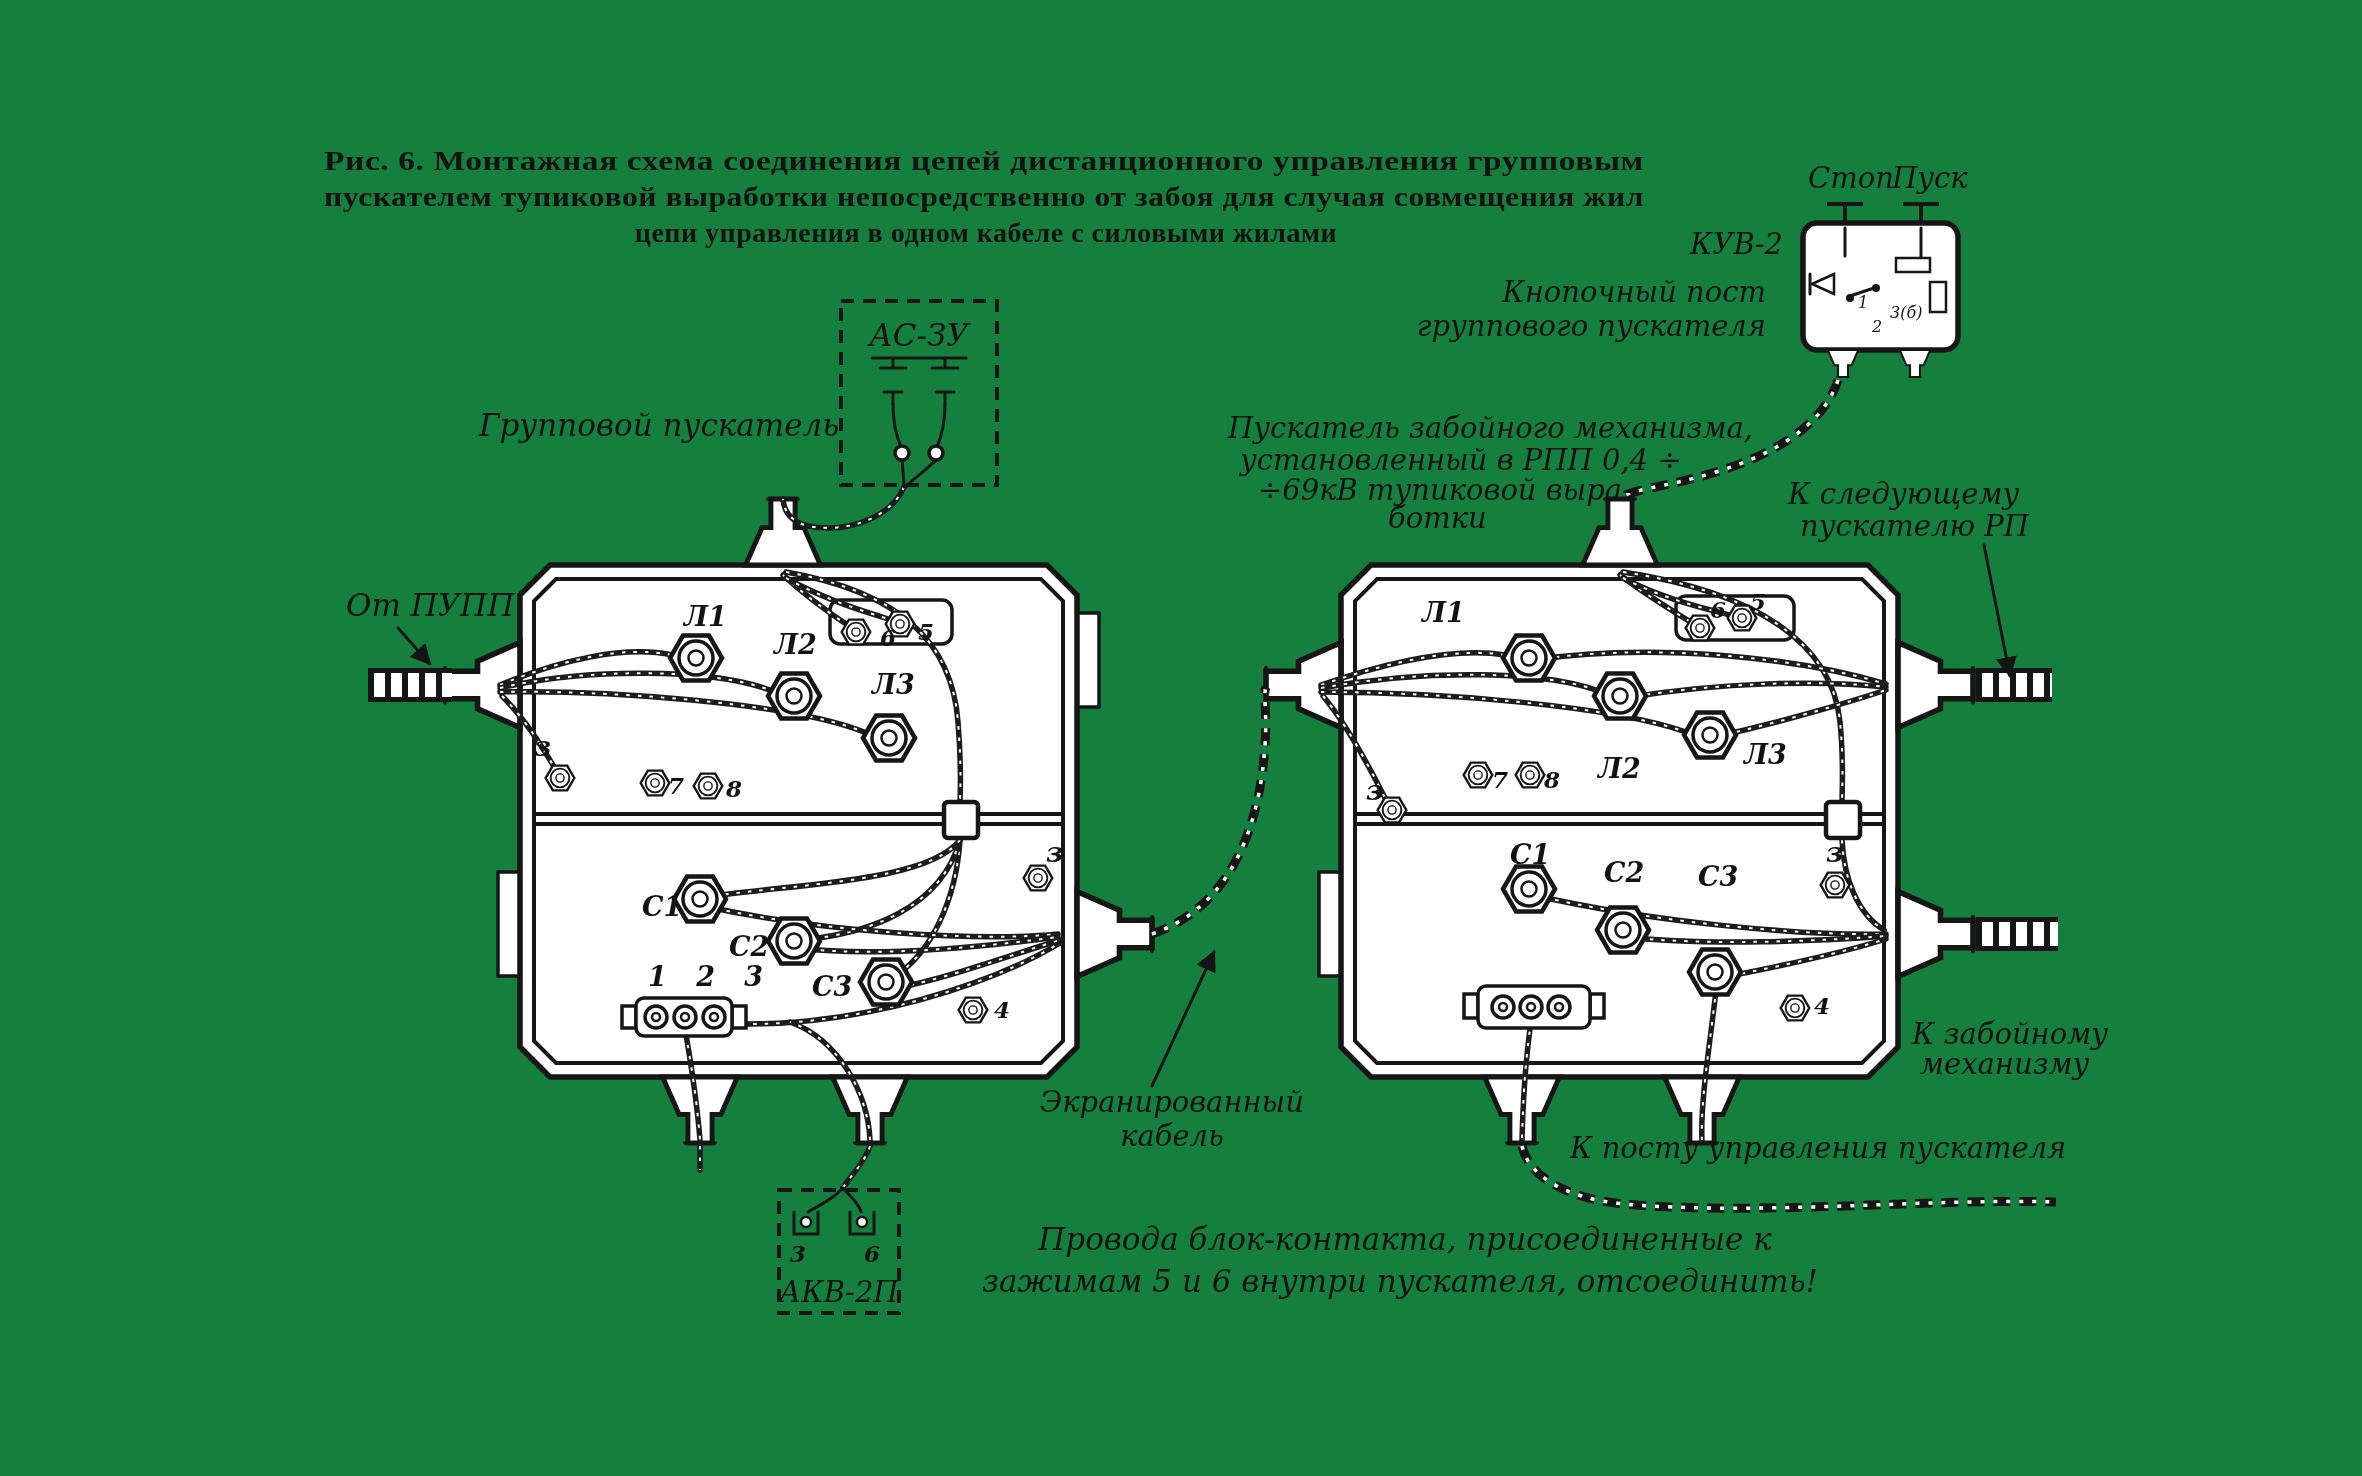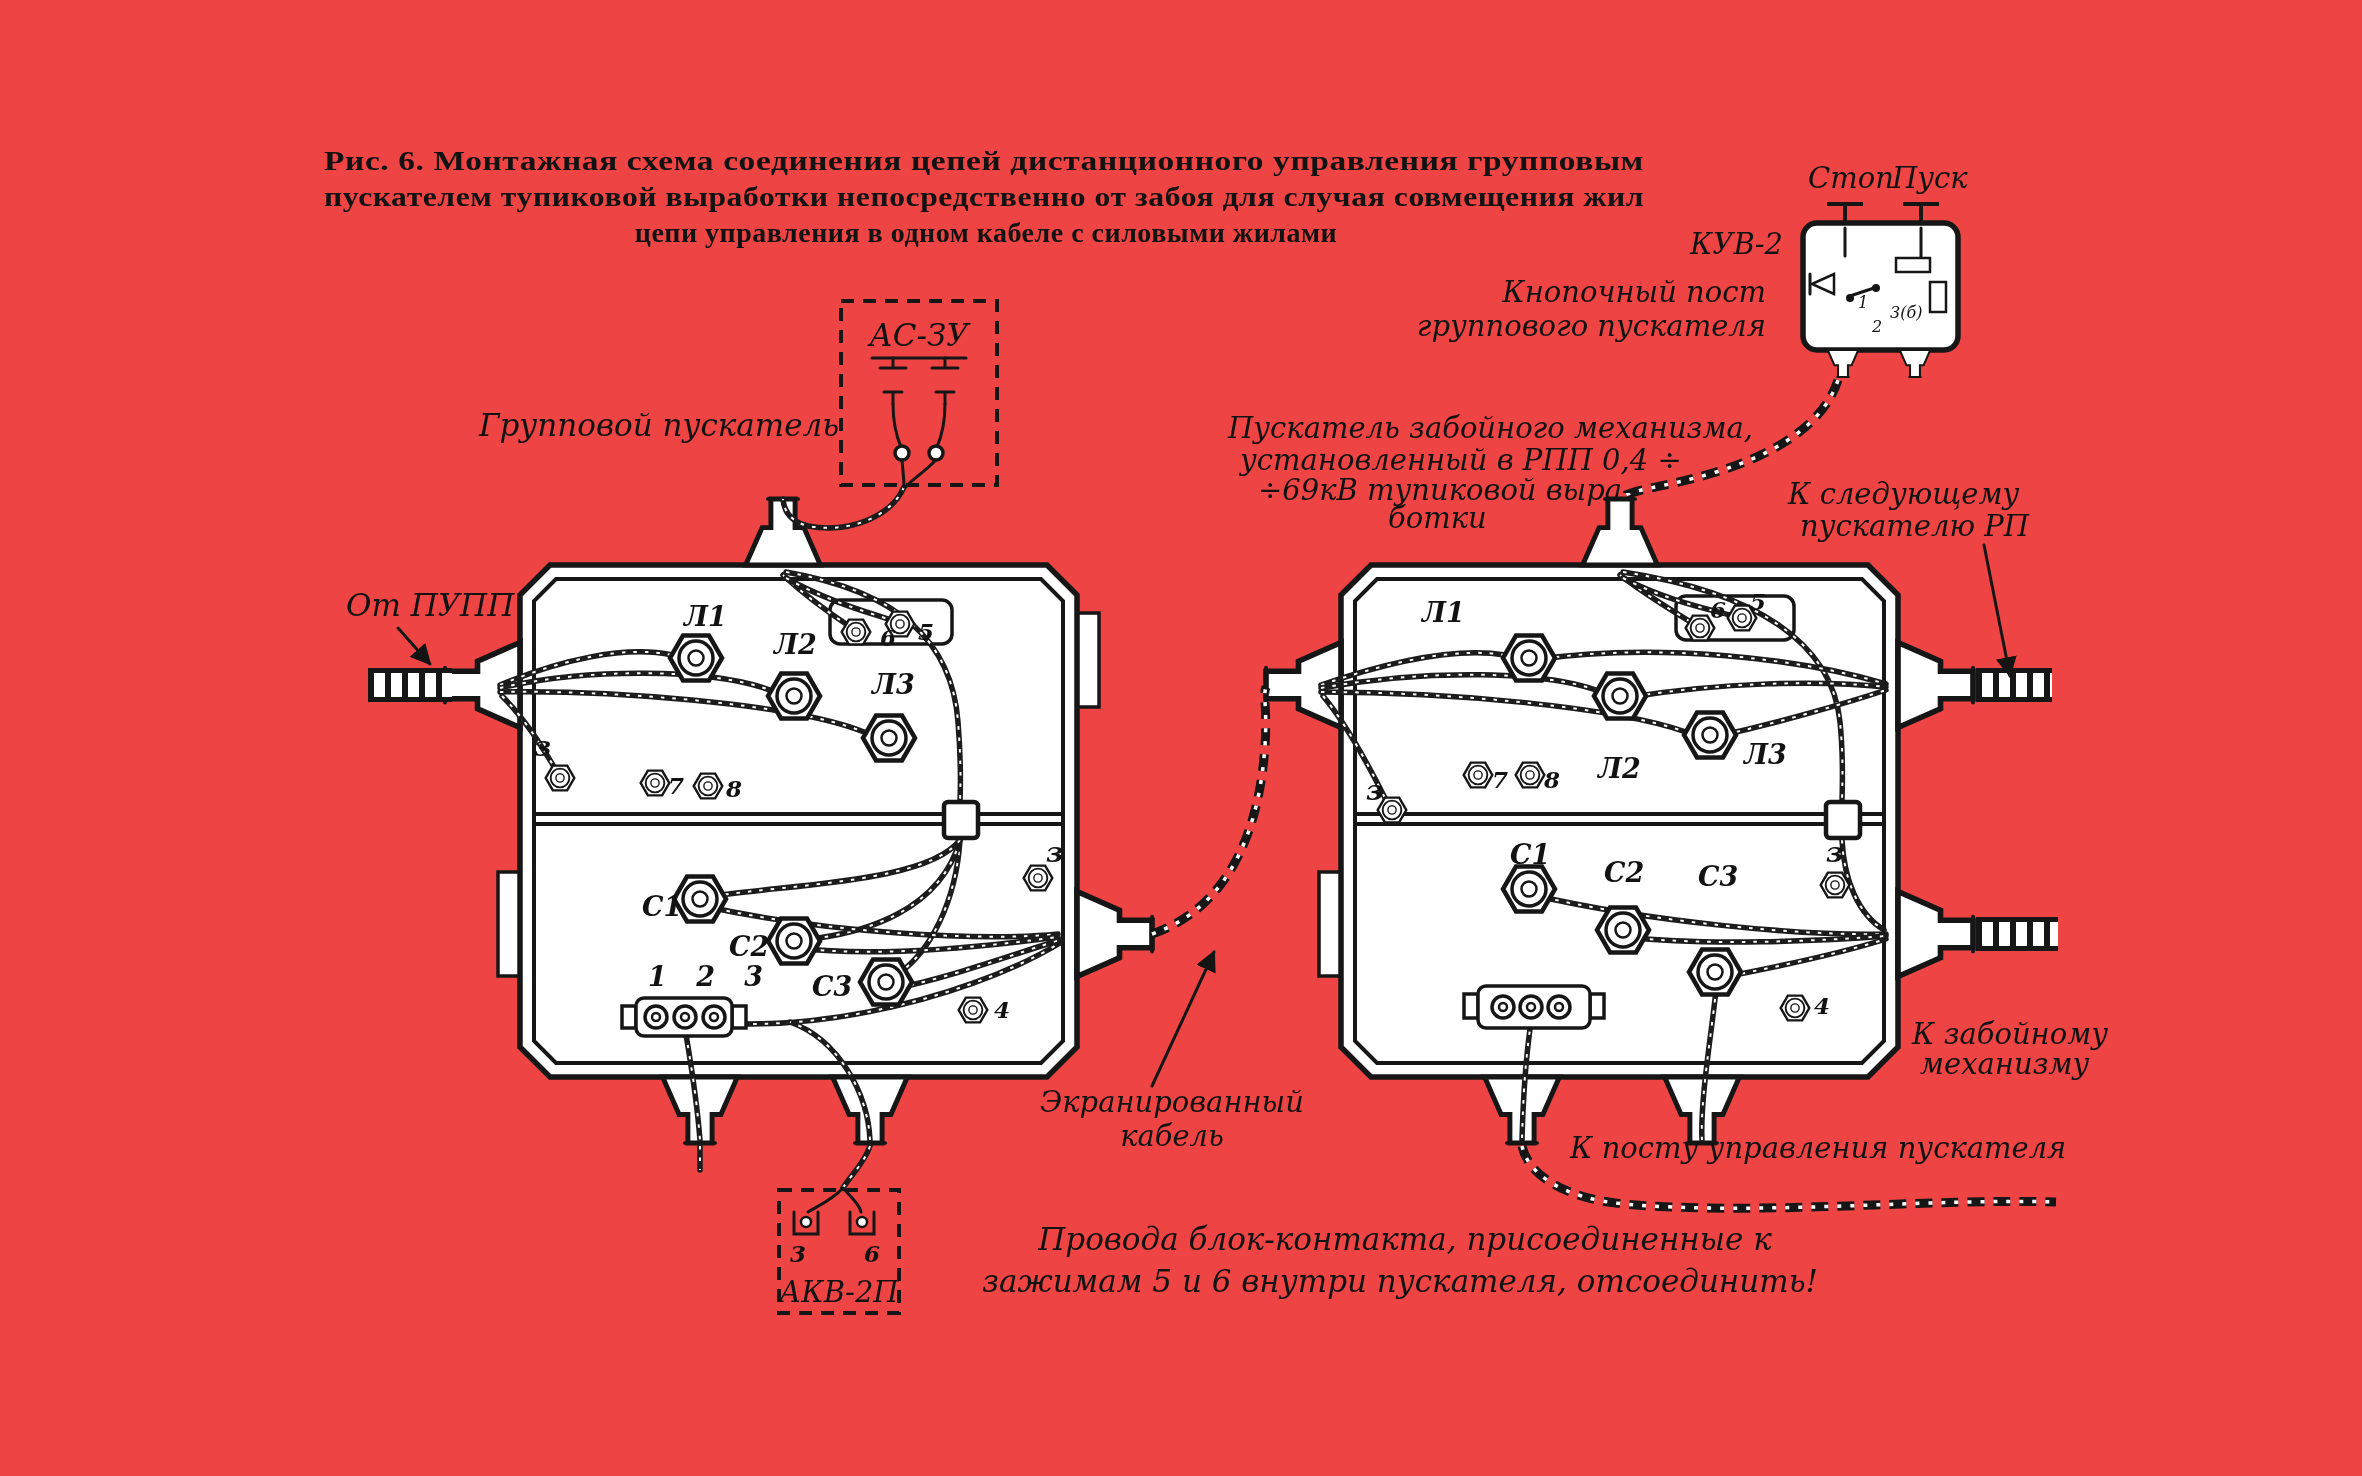--- a/index.html
+++ b/index.html
@@ -1,16 +1,16 @@
 <!DOCTYPE html>
 <html><head>
 <meta charset="utf-8">
 <style>
   html,body{margin:0;padding:0;background:#e8e8e4;}
-  .page{position:relative;width:2362px;height:1476px;background:#ef4444;overflow:hidden;}
+  .page{position:relative;width:2362px;height:1476px;background:#15803d;overflow:hidden;}
   svg{position:absolute;left:0;top:0;}
   text{fill:#121212;}
   .cap{font:bold 28px "Liberation Serif",serif;letter-spacing:.5px;}
   .hand{font:italic 29px "DejaVu Serif",serif;}
   .hand-lg{font:italic 31px "DejaVu Serif",serif;}
   .term{font:italic bold 27px "DejaVu Serif",serif;}
   .term-sm{font:italic bold 23px "DejaVu Serif",serif;}
   .tiny{font:italic 16px "DejaVu Serif",serif;}
   .sp{letter-spacing:10px;}
   .shape{fill:#fff;stroke:#161616;}

